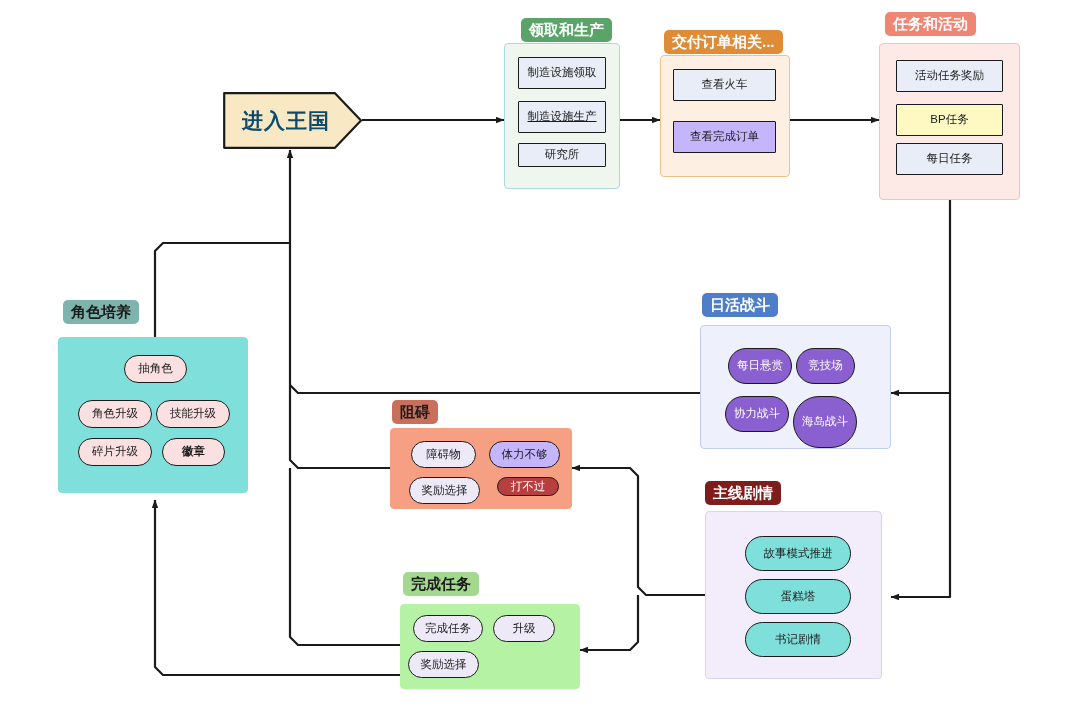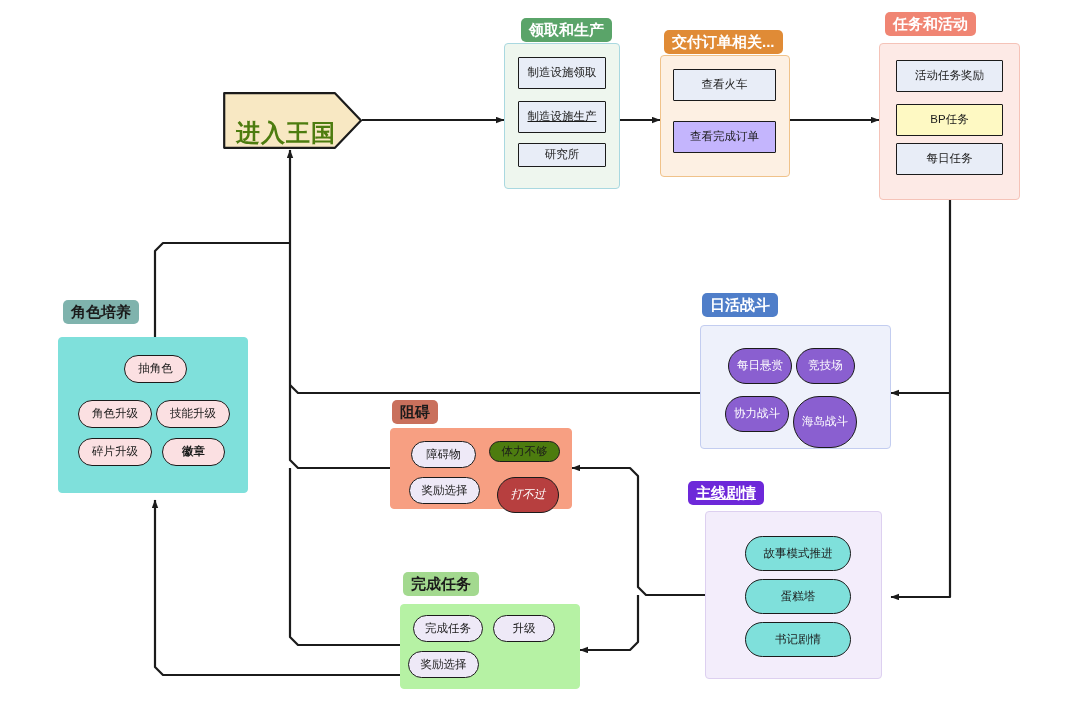--- a/index.html
+++ b/index.html
@@ -32,22 +32,22 @@
     font-size:11.5px;
     text-align:center;
     line-height:1.2;
     white-space:nowrap;
   }
   .node.rect{border-radius:1px;border:1.6px solid #1b1b1b;}
   .node.pill{border-radius:999px;border:1.6px solid #1b1b1b;}
 
   .hexnode{
     position:absolute;
-    display:flex;align-items:flex-end;justify-content:center;
-    font-size:24px;font-weight:bold;color:#4d7c0f;
+    display:flex;align-items:center;justify-content:center;
+    font-size:21px;font-weight:bold;color:#0c4a6e;
     letter-spacing:1px;
   }
 </style>
 </head>
 <body>
 
 <div id="canvas">
 
   <svg id="edges" viewBox="0 0 1080 709">
     <defs>
@@ -131,27 +131,27 @@
     <div class="node pill" style="left:728px;top:348px;width:64px;height:36px;background:#8a5fd0;color:#ffffff;">每日悬赏</div>
     <div class="node pill" style="left:796px;top:348px;width:59px;height:36px;background:#8a5fd0;color:#ffffff;">竞技场</div>
     <div class="node pill" style="left:725px;top:396px;width:64px;height:36px;background:#8a5fd0;color:#ffffff;">协力战斗</div>
     <div class="node pill" style="left:793px;top:396px;width:64px;height:52px;background:#8a5fd0;color:#ffffff;">海岛战斗</div>
   </div>
 
   <div class="group">
     <div class="group-title" style="left:392px;top:400px;background:#c9705c;color:#1b1b1b;">阻碍</div>
     <div class="group-box" style="left:390px;top:428px;width:182px;height:81px;background:#f79f82;border:1.6px solid #f79f82;"></div>
     <div class="node pill" style="left:411px;top:441px;width:65px;height:27px;background:#eee9f7;color:#1b1b1b;">障碍物</div>
-    <div class="node pill" style="left:489px;top:441px;width:71px;height:21px;background:#4d7c0f;color:#1b1b1b;">体力不够</div>
+    <div class="node pill" style="left:489px;top:441px;width:71px;height:27px;background:#c4b5fd;color:#1b1b1b;">体力不够</div>
     <div class="node pill" style="left:409px;top:477px;width:71px;height:27px;background:#eee9f7;color:#1b1b1b;">奖励选择</div>
-    <div class="node pill" style="left:497px;top:477px;width:62px;height:36px;background:#b73f3f;color:#ffffff;font-style:italic;">打不过</div>
+    <div class="node pill" style="left:497px;top:477px;width:62px;height:19px;background:#b73f3f;color:#ffffff;">打不过</div>
   </div>
 
   <div class="group">
-    <div class="group-title" style="left:688px;top:481px;background:#6d28d9;color:#ffffff;text-decoration:underline;">主线剧情</div>
+    <div class="group-title" style="left:705px;top:481px;background:#7f1d1d;color:#ffffff;">主线剧情</div>
     <div class="group-box" style="left:705px;top:511px;width:177px;height:168px;background:#f3edfb;border:1.6px solid #ddd0f0;"></div>
     <div class="node pill" style="left:745px;top:536px;width:106px;height:35px;background:#7fe0db;color:#1b1b1b;">故事模式推进</div>
     <div class="node pill" style="left:745px;top:579px;width:106px;height:35px;background:#7fe0db;color:#1b1b1b;">蛋糕塔</div>
     <div class="node pill" style="left:745px;top:622px;width:106px;height:35px;background:#7fe0db;color:#1b1b1b;">书记剧情</div>
   </div>
 
   <div class="group">
     <div class="group-title" style="left:403px;top:572px;background:#a3d98f;color:#1b1b1b;">完成任务</div>
     <div class="group-box" style="left:400px;top:604px;width:180px;height:85px;background:#b6f2a4;border:1.6px solid #b6f2a4;"></div>
     <div class="node pill" style="left:413px;top:615px;width:70px;height:27px;background:#eee9f7;color:#1b1b1b;">完成任务</div>

